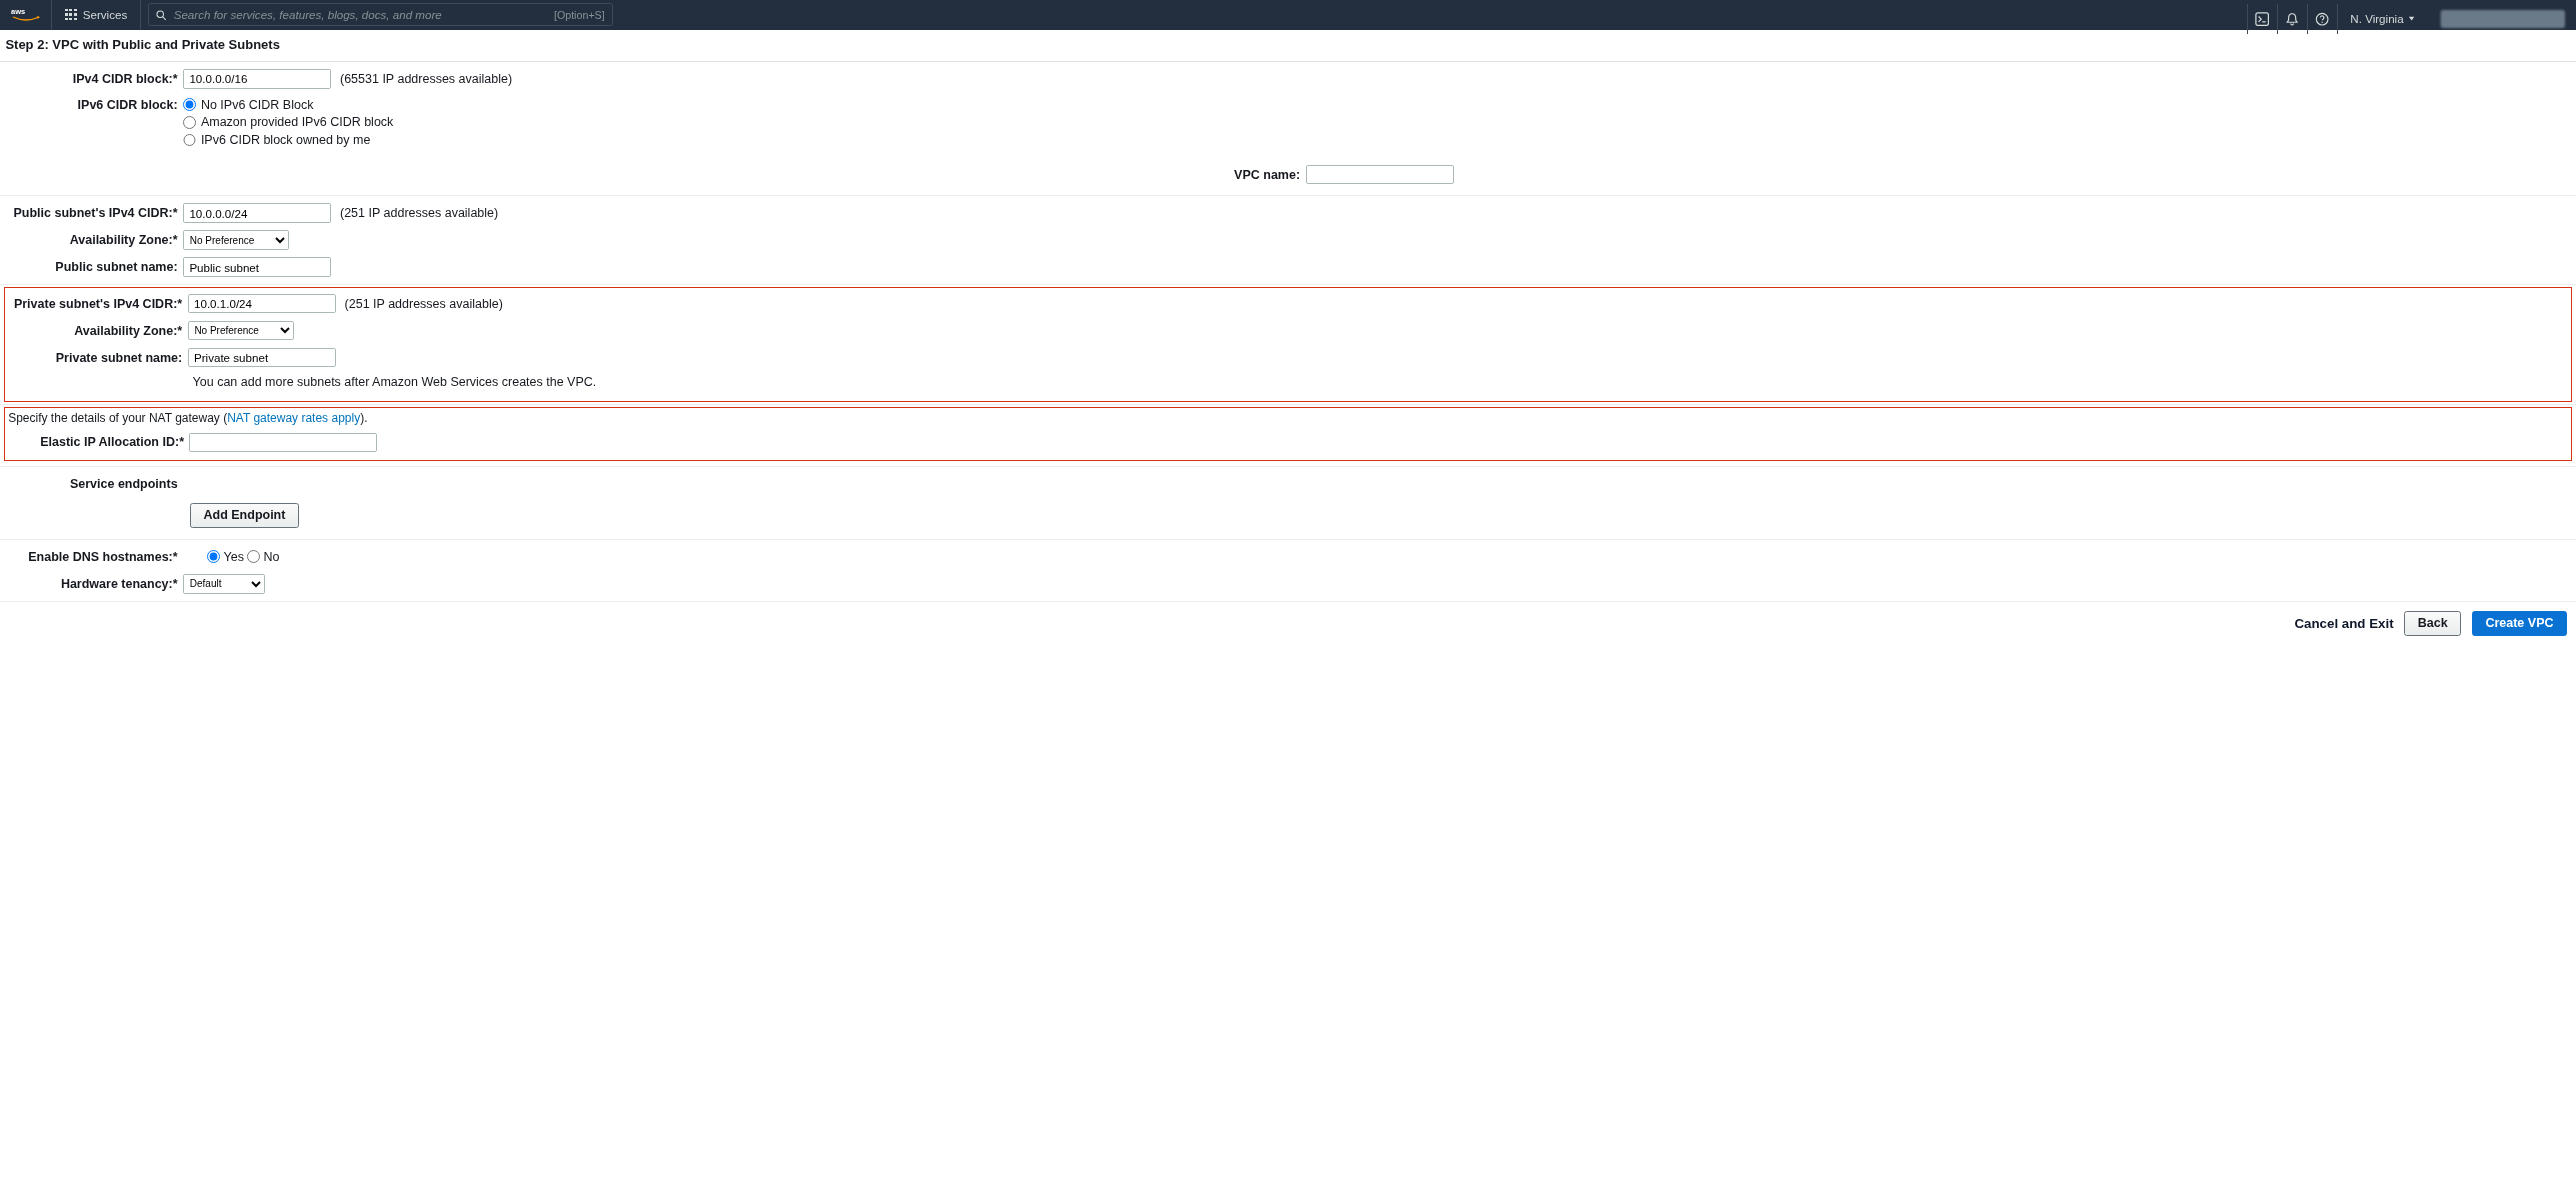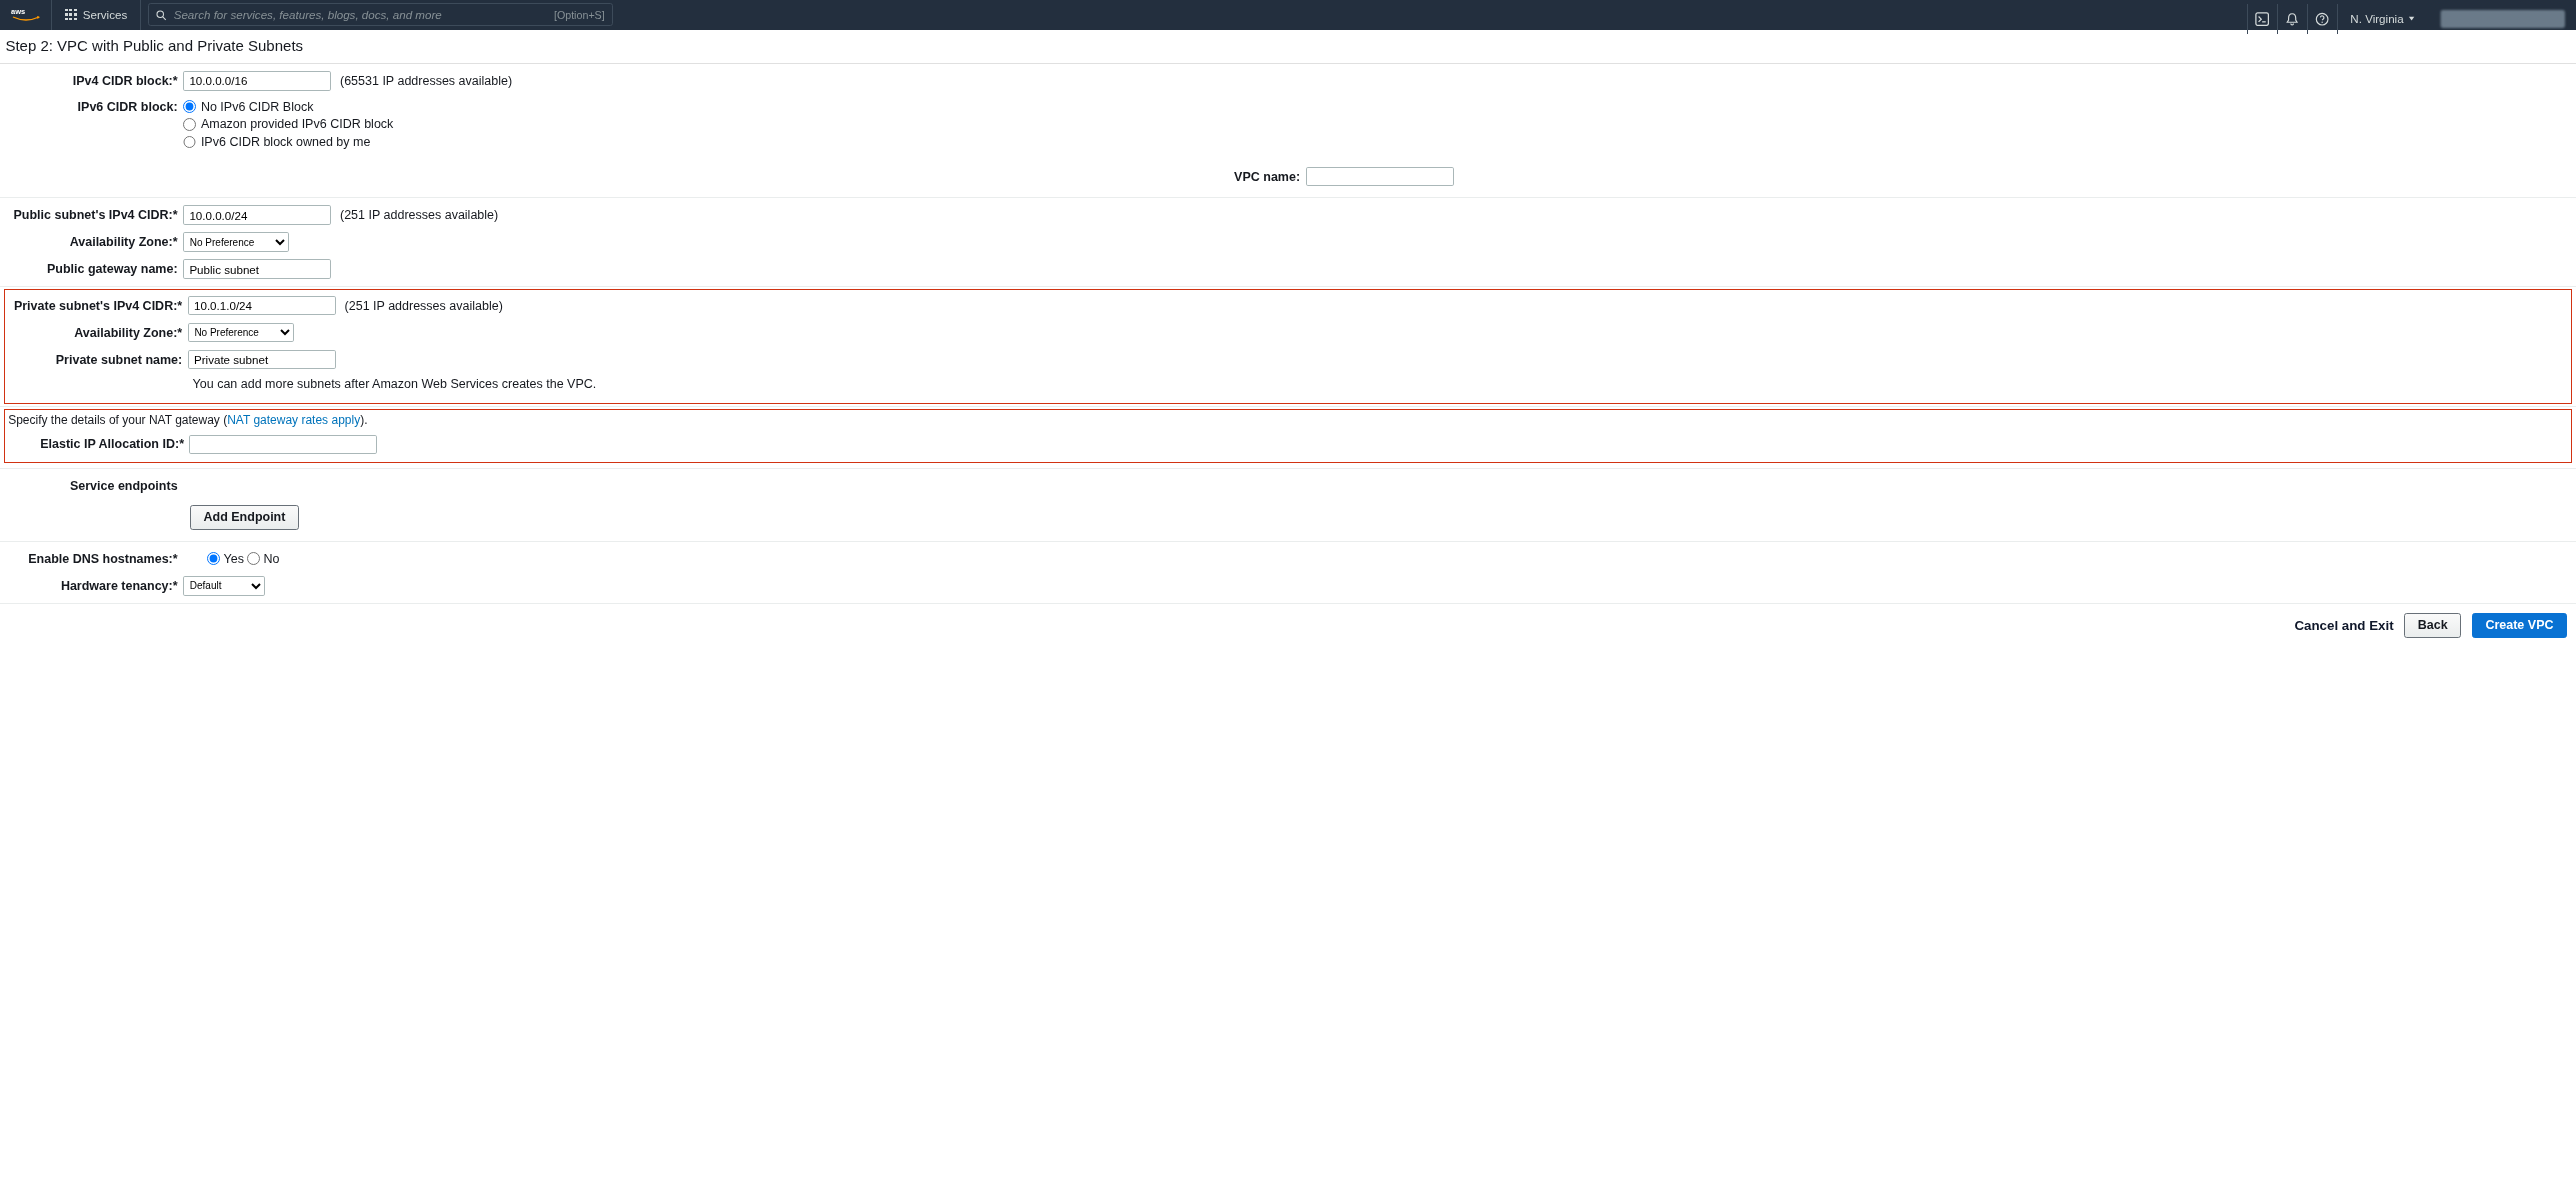--- a/index.html
+++ b/index.html
@@ -14,21 +14,21 @@
   .search-wrap { flex: 0 0 auto; display:flex; align-items:center; border:0.9px solid #3d4b5a; border-radius:2.7px; height:23px; margin-left:7.2px; padding:0 7.2px; width:465px; gap:7.2px; color:#879196; }
   .search-wrap input { background:transparent; border:none; outline:none; color:#d5dbdb; font-size:11.6px; font-style:italic; width:100%; }
   .search-wrap input::placeholder { color:#879196; font-style:italic; }
   .search-hint { font-size:10.7px; color:#879196; white-space:nowrap; }
   .header-spacer { flex:1; }
   .header-icons { display:flex; align-items:center;margin-top:8px; }
   .hicon { width:30px; height:29.5px; display:flex; align-items:center; justify-content:center; border-left:0.9px solid #3d4b5a; cursor:pointer; }
   .region { padding:0 12.5px; border-left:0.9px solid #3d4b5a; height:29.5px; display:flex; align-items:center; gap:4.5px; cursor:pointer; font-size:11.6px; }
   .user-box { width:125px; height:18px; background:#6a7a89; border-radius:2.7px; margin:0 10.7px 0 12.5px; border-left:0.9px solid #3d4b5a; filter:blur(0.9px); }
   
-  .page-title { font-size:15px; font-weight:400; padding:7.2px 5.4px 9px; border-bottom:0.9px solid #e0e0e0; }
+  .page-title { font-size:13px; font-weight:700; padding:7.2px 5.4px 9px; border-bottom:0.9px solid #e0e0e0; }
   .form-section { border-bottom:0.9px solid #eaeded; padding:3.6px 0; }
   .form-row { display:flex; align-items:center; min-height:27px; padding:3.6px 0; }
   .form-label { width:183px; text-align:right; font-weight:700; font-size:12.5px; padding-right:5.4px; }
   .form-input { width:148px; height:19.7px; border:0.9px solid #aab7b8; border-radius:1.8px; padding:1.8px 5.4px; font-size:11.6px; background:#fff; }
   .form-help { margin-left:9px; font-size:12.5px; color:#16191f; }
   .radio-stack { display:flex; flex-direction:column; gap:3.6px; padding:1.8px 0; }
   .radio-row { display:flex; align-items:center; gap:5.4px; font-size:12.5px; }
   .radio-row input { width:12.5px; height:12.5px; }
   .sel { height:19.7px; border:0.9px solid #aab7b8; border-radius:1.8px; font-size:10px; padding:0 1.8px; background:#fff; }
   .hint-row { padding:3.6px 0 9px 188px; font-size:12.5px; color:#16191f; }
@@ -147,21 +147,21 @@
   <div class="form-row">
     <div class="form-label">Public subnet's IPv4 CIDR:*</div>
     <input class="form-input" value="10.0.0.0/24" style="">
     <div class="form-help">(251 IP addresses available)</div>
   </div>
   <div class="form-row">
     <div class="form-label">Availability Zone:*</div>
     <select class="sel" style="width:106px;"><option>No Preference</option></select>
   </div>
   <div class="form-row">
-    <div class="form-label">Public gateway name:</div>
+    <div class="form-label">Public subnet name:</div>
     <input class="form-input" value="Public subnet" style="">
   </div>
 </div>
 
 <div class="form-section" style="border-bottom:0.9px solid #eaeded; padding:0;">
   <div class="red-box">
     <div class="form-row">
       <div class="form-label">Private subnet's IPv4 CIDR:*</div>
       <input class="form-input" value="10.0.1.0/24" style="">
       <div class="form-help">(251 IP addresses available)</div>

